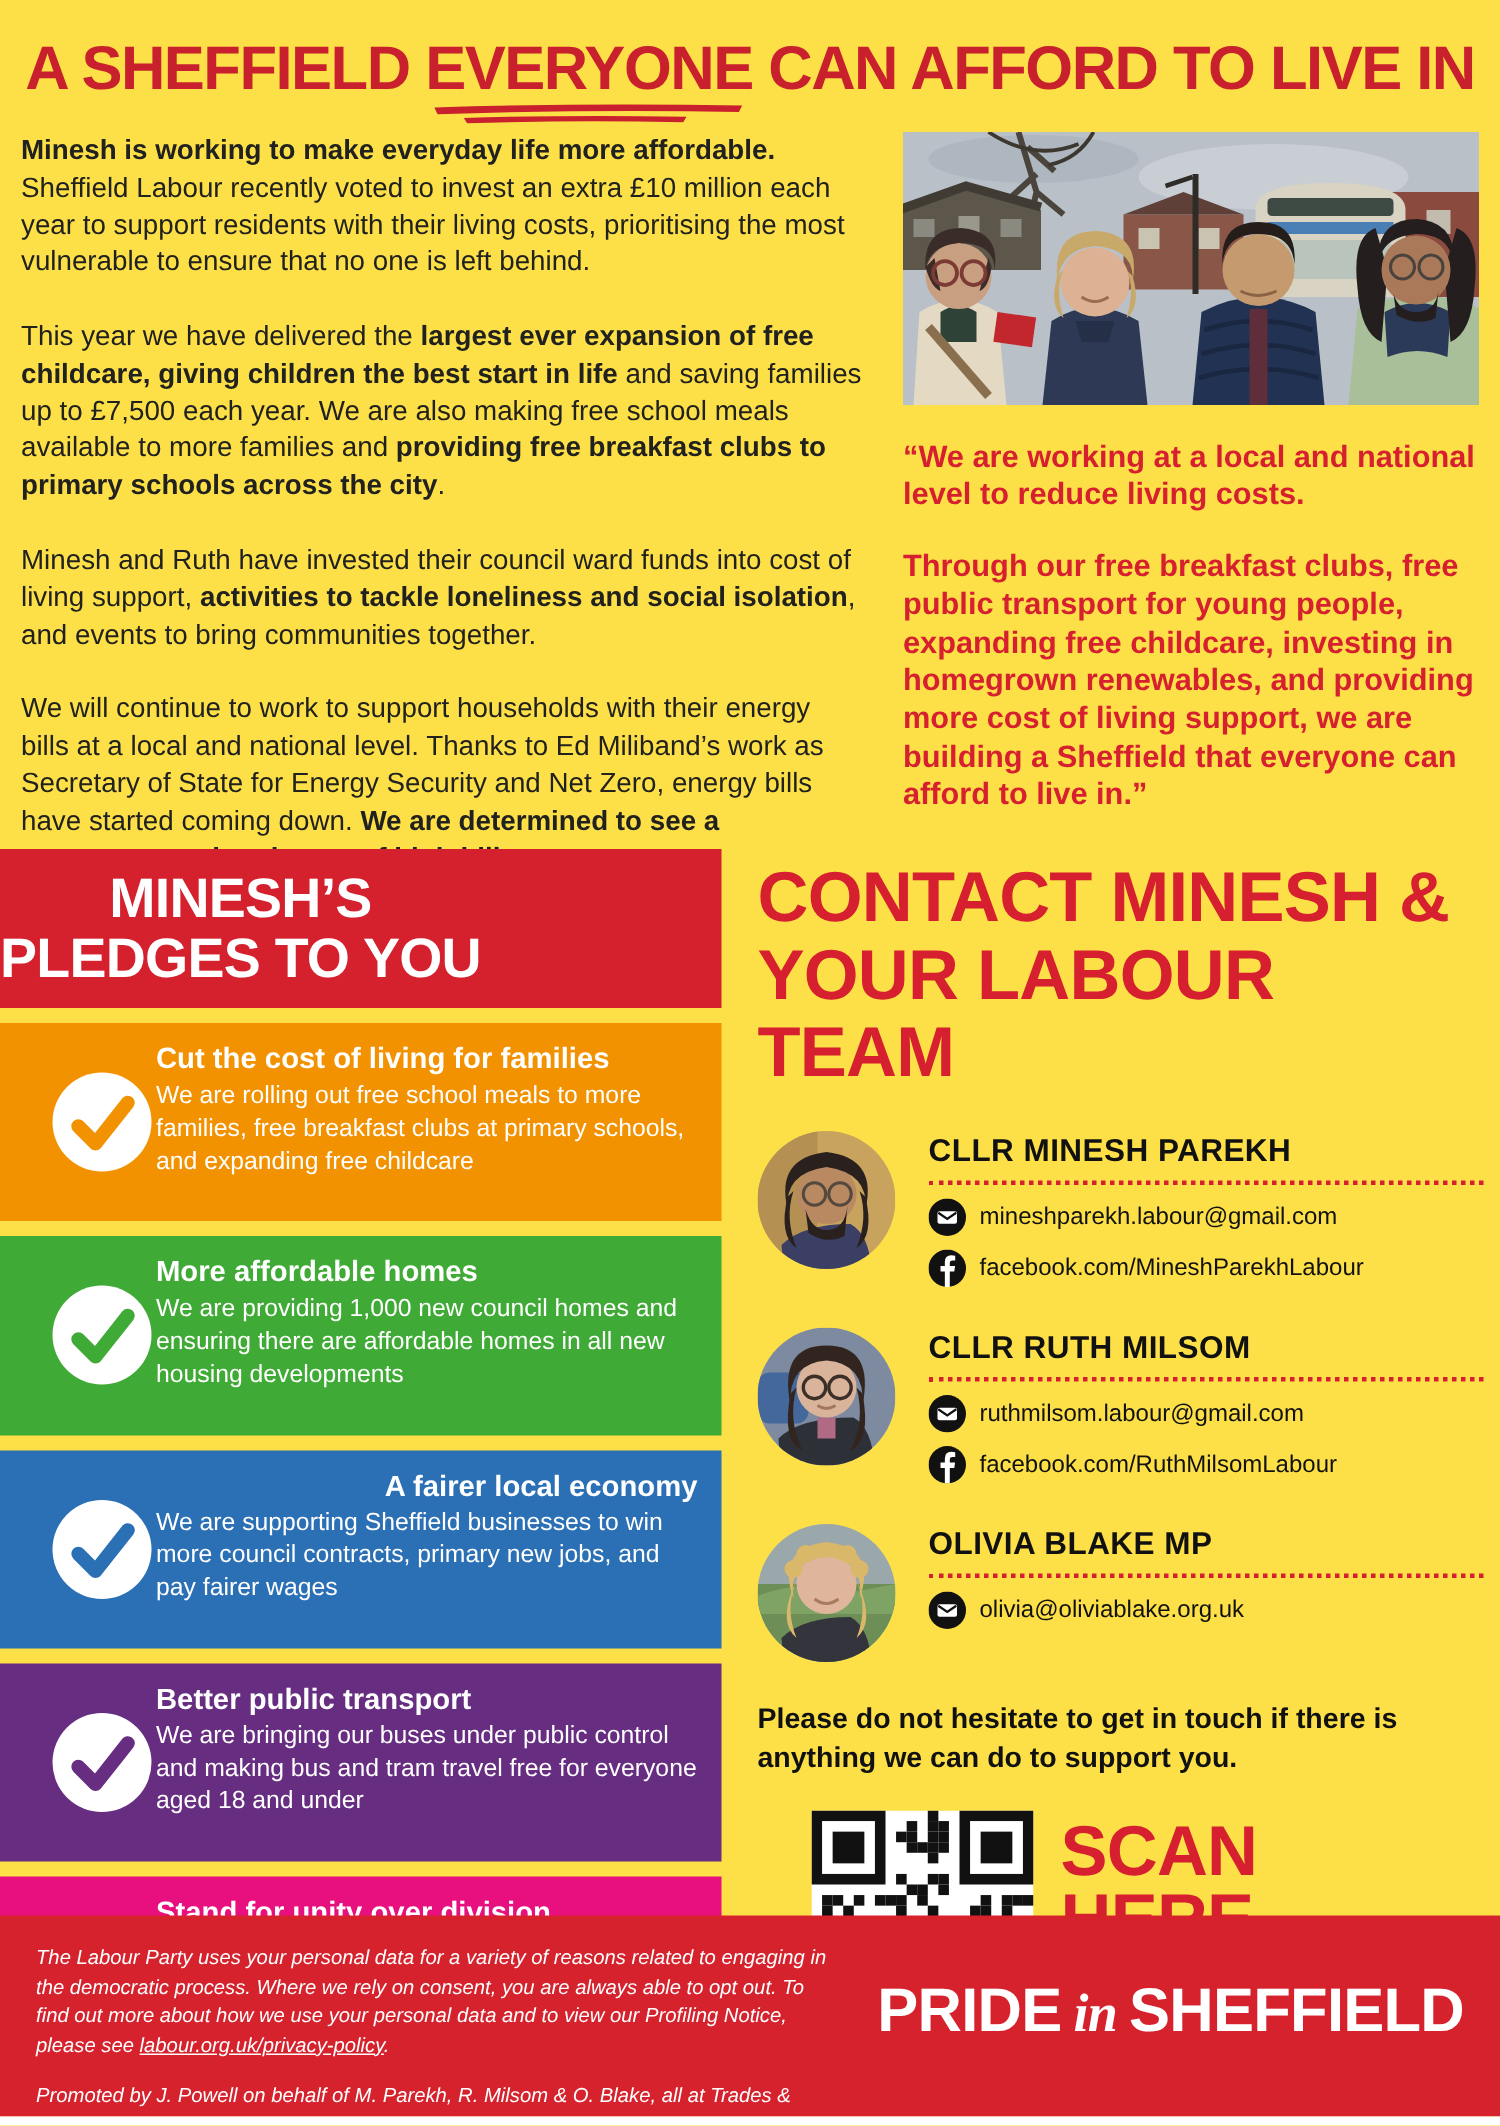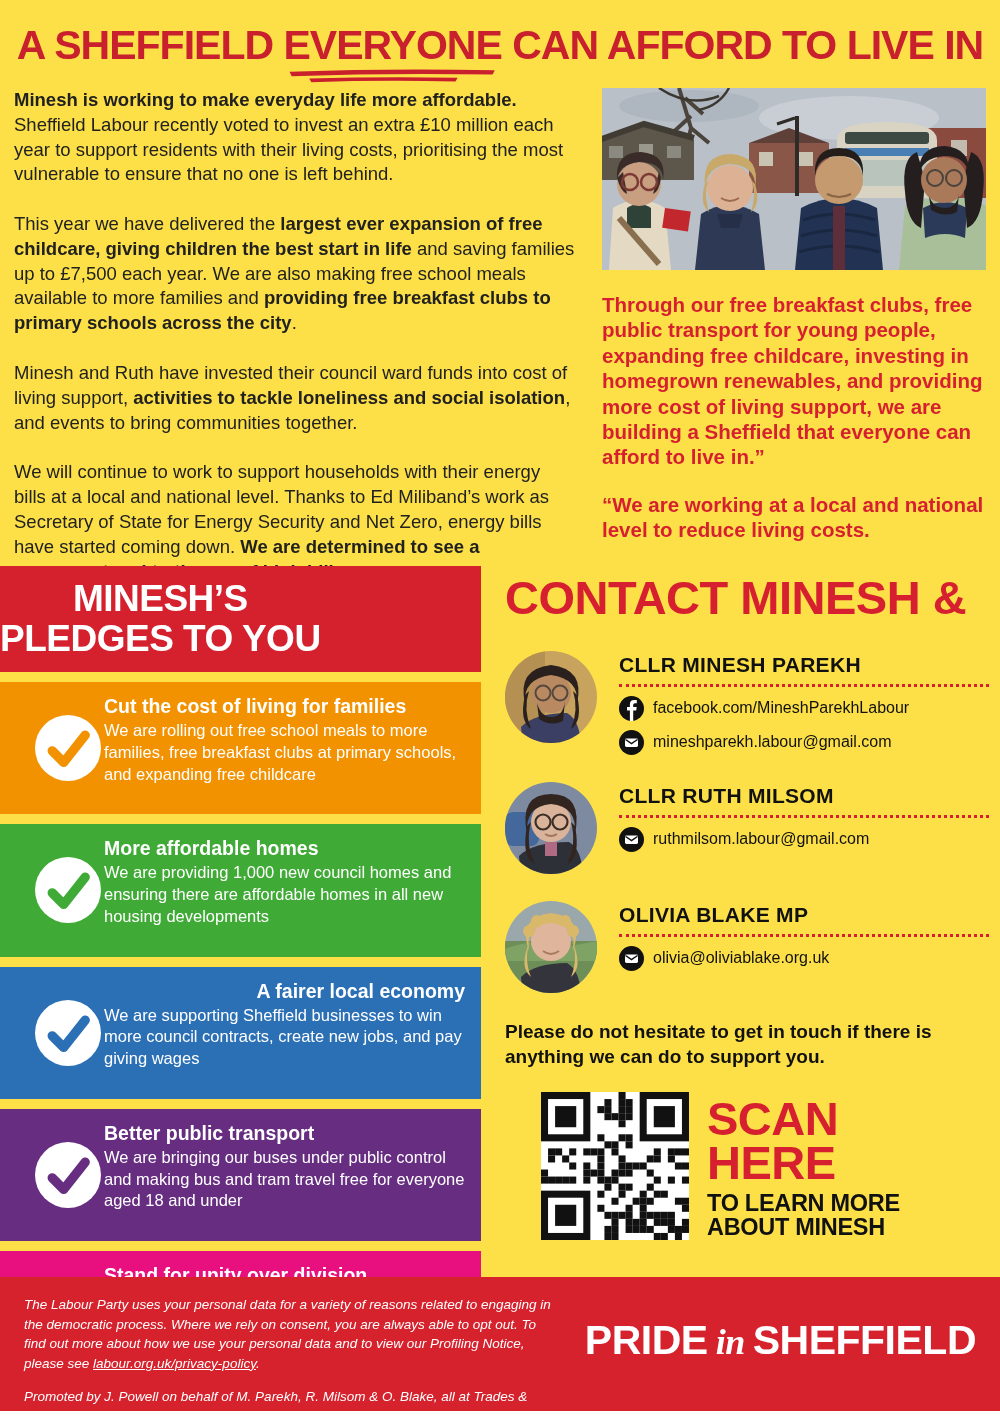--- a/index.html
+++ b/index.html
@@ -152,22 +152,22 @@
           <path d="M318,64 Q302,70 306,104 Q308,134 322,140 L326,92 Z" fill="#241f1e"></path>
           <path d="M372,64 Q388,70 384,104 Q382,134 368,140 L364,92 Z" fill="#241f1e"></path>
           <circle cx="345" cy="92" r="23" fill="#a9795a"></circle>
           <path d="M320,88 Q318,58 346,58 Q372,60 370,88 Q368,68 345,68 Q322,70 320,88 Z" fill="#241f1e"></path>
           <path d="M330,108 Q334,120 345,120 Q358,120 360,106 L358,124 Q346,130 332,122 Z" fill="#241f1e"></path>
           <circle cx="336" cy="90" r="8" fill="none" stroke="#4a423c" stroke-width="2"></circle>
           <circle cx="355" cy="90" r="8" fill="none" stroke="#4a423c" stroke-width="2"></circle>
         </svg>
       </div>
       <div class="quote">
+        <p>“We are working at a local and national level to reduce living costs.</p>
         <p>Through our free breakfast clubs, free public transport for young people, expanding free childcare, investing in homegrown renewables, and providing more cost of living support, we are building a Sheffield that everyone can afford to live in.”</p>
-        <p>“We are working at a local and national level to reduce living costs.</p>
       </div>
     </div>
   </div>
 
   <div class="pledges">
     <div class="pledge-banner">
       <div><span>MINESH’S</span><br><span>PLEDGES TO YOU</span></div>
     </div>
 
     <div class="pledge" style="background-color: rgb(243, 146, 0);">
@@ -190,21 +190,21 @@
       <p>We are providing 1,000 new council homes and ensuring there are affordable homes in all new housing developments</p>
     </div>
 
     <div class="pledge" style="background-color: rgb(43, 111, 181); align-items: flex-end;">
       <span class="check" style="color: rgb(43, 111, 181);">
           <svg viewBox="0 0 92 92">
             <path d="M24,50 L40,66 L70,28" fill="none" stroke="currentColor" stroke-width="13" stroke-linecap="round" stroke-linejoin="round"></path>
           </svg>
         </span>
       <h3>A fairer local economy</h3>
-      <p>We are supporting Sheffield businesses to win more council contracts, create new jobs, and pay giving wages</p>
+      <p>We are supporting Sheffield businesses to win more council contracts, primary new jobs, and pay fairer wages</p>
     </div>
 
     <div class="pledge" style="background-color: rgb(102, 45, 128);">
       <span class="check" style="color: rgb(102, 45, 128);">
           <svg viewBox="0 0 92 92">
             <path d="M24,50 L40,66 L70,28" fill="none" stroke="currentColor" stroke-width="13" stroke-linecap="round" stroke-linejoin="round"></path>
           </svg>
         </span>
       <h3>Better public transport</h3>
       <p>We are bringing our buses under public control and making bus and tram travel free for everyone aged 18 and under</p>
@@ -217,20 +217,21 @@
           </svg>
         </span>
       <h3>Stand for unity over division</h3>
       <p>We are proud to be the UK’s first City of Sanctuary and oppose racism, hate and all who seek to divide our communities</p>
     </div>
   </div>
 
   <div class="contact">
     <div class="contact-heading">
       <span>CONTACT MINESH &amp;</span><br>
+      <span>YOUR LABOUR TEAM</span>
     </div>
 
     <div class="person">
       <div class="avatar">
         <svg viewBox="0 0 92 92" aria-hidden="true">
           <rect width="92" height="92" fill="#c7a35e"></rect>
           <rect x="0" y="0" width="40" height="92" fill="#b59053"></rect>
           <path d="M46,98 Q16,98 16,76 Q30,62 62,62 Q76,70 76,98 Z" fill="#3a3f63"></path>
           <circle cx="46" cy="42" r="20" fill="#b98a62"></circle>
           <path d="M20,52 Q12,18 46,14 Q80,18 72,52 Q74,28 46,24 Q18,28 20,52 Z" fill="#2a211e"></path>
@@ -240,34 +241,34 @@
           <circle cx="38" cy="42" r="7.5" fill="none" stroke="#55483c" stroke-width="2"></circle>
           <circle cx="55" cy="42" r="7.5" fill="none" stroke="#55483c" stroke-width="2"></circle>
         </svg>
       </div>
       <div class="person-info">
         <div class="person-name">CLLR MINESH PAREKH</div>
         <div class="contact-row">
           <span class="cicon">
               <svg viewBox="0 0 25 25">
                 <circle cx="12.5" cy="12.5" r="12.5" fill="#111"></circle>
-                <path d="M14.2,25 L14.2,14.6 L17.2,14.6 L17.7,11 L14.2,11 L14.2,8.8 Q14.2,7.3 15.9,7.3 L17.8,7.3 L17.8,4.1 Q16.5,3.9 15.2,3.9 Q10.9,3.9 10.9,8.3 L10.9,11 L8,11 L8,14.6 L10.9,14.6 L10.9,25 Z" fill="#fff"></path>
-              </svg>
-            </span>
-          <span class="txt">facebook.com/MineshParekhLabour</span>
-        </div>
-        <div class="contact-row">
-          <span class="cicon">
-              <svg viewBox="0 0 25 25">
-                <circle cx="12.5" cy="12.5" r="12.5" fill="#111"></circle>
                 <rect x="6" y="8.5" width="13" height="8.4" rx="1.4" fill="#fff"></rect>
                 <path d="M6.5,9.5 L12.5,13.6 L18.5,9.5" fill="none" stroke="#111" stroke-width="1.5"></path>
               </svg>
             </span>
           <span class="txt">mineshparekh.labour@gmail.com</span>
+        </div>
+        <div class="contact-row">
+          <span class="cicon">
+              <svg viewBox="0 0 25 25">
+                <circle cx="12.5" cy="12.5" r="12.5" fill="#111"></circle>
+                <path d="M14.2,25 L14.2,14.6 L17.2,14.6 L17.7,11 L14.2,11 L14.2,8.8 Q14.2,7.3 15.9,7.3 L17.8,7.3 L17.8,4.1 Q16.5,3.9 15.2,3.9 Q10.9,3.9 10.9,8.3 L10.9,11 L8,11 L8,14.6 L10.9,14.6 L10.9,25 Z" fill="#fff"></path>
+              </svg>
+            </span>
+          <span class="txt">facebook.com/MineshParekhLabour</span>
         </div>
       </div>
     </div>
 
     <div class="person">
       <div class="avatar">
         <svg viewBox="0 0 92 92" aria-hidden="true">
           <rect width="92" height="92" fill="#7e8aa0"></rect>
           <rect x="0" y="30" width="34" height="34" rx="8" fill="#44689c"></rect>
           <path d="M46,98 Q14,98 14,74 Q28,60 64,60 Q78,68 78,98 Z" fill="#2e3038"></path>
@@ -285,20 +286,29 @@
         <div class="person-name">CLLR RUTH MILSOM</div>
         <div class="contact-row">
           <span class="cicon">
               <svg viewBox="0 0 25 25">
                 <circle cx="12.5" cy="12.5" r="12.5" fill="#111"></circle>
                 <rect x="6" y="8.5" width="13" height="8.4" rx="1.4" fill="#fff"></rect>
                 <path d="M6.5,9.5 L12.5,13.6 L18.5,9.5" fill="none" stroke="#111" stroke-width="1.5"></path>
               </svg>
             </span>
           <span class="txt">ruthmilsom.labour@gmail.com</span>
+        </div>
+        <div class="contact-row">
+          <span class="cicon">
+              <svg viewBox="0 0 25 25">
+                <circle cx="12.5" cy="12.5" r="12.5" fill="#111"></circle>
+                <path d="M14.2,25 L14.2,14.6 L17.2,14.6 L17.7,11 L14.2,11 L14.2,8.8 Q14.2,7.3 15.9,7.3 L17.8,7.3 L17.8,4.1 Q16.5,3.9 15.2,3.9 Q10.9,3.9 10.9,8.3 L10.9,11 L8,11 L8,14.6 L10.9,14.6 L10.9,25 Z" fill="#fff"></path>
+              </svg>
+            </span>
+          <span class="txt">facebook.com/RuthMilsomLabour</span>
         </div>
       </div>
     </div>
 
     <div class="person">
       <div class="avatar">
         <svg viewBox="0 0 92 92" aria-hidden="true">
           <rect width="92" height="92" fill="#9aa8ab"></rect>
           <rect x="0" y="40" width="92" height="52" fill="#6d8f57"></rect>
           <path d="M0,48 Q30,36 60,46 L92,40 L92,60 L0,60 Z" fill="#7fa265"></path>

